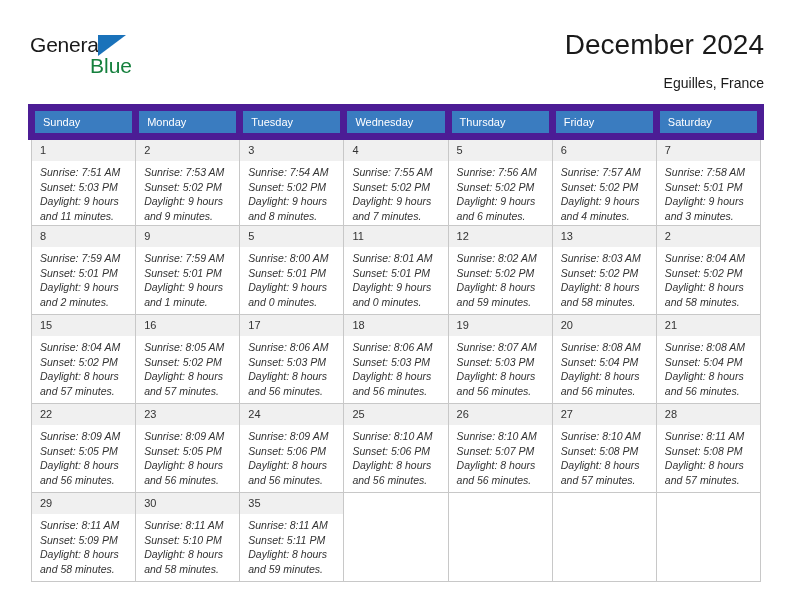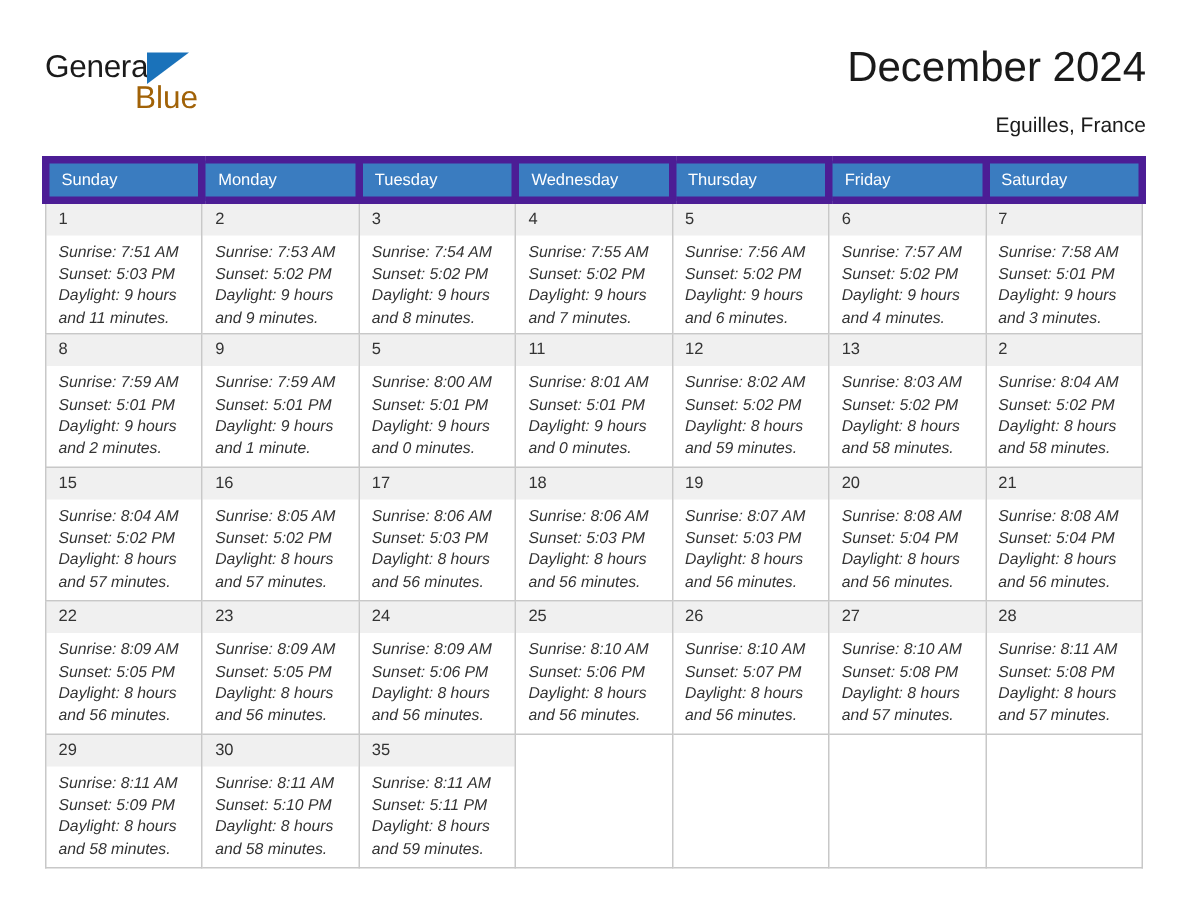--- a/index.html
+++ b/index.html
@@ -38,21 +38,21 @@
     position: absolute;
     left: 68px; top: 1px;
     width: 0; height: 0;
     border-left: 28px solid #1a72ba;
     border-bottom: 21px solid transparent;
   }
   .logo-blue {
     position: absolute;
     left: 60px; top: 21px;
     font-size: 21px;
-    color: #a16207;
+    color: #15803d;
     line-height: 1;
   }
   .title-block {
     position: absolute;
     right: 0; top: 0;
     text-align: right;
   }
   .month-title {
     font-size: 28px;
     color: #1a1a1a;
@@ -76,21 +76,21 @@
     table-layout: fixed;
   }
   .cal th {
     background: #3a7cc0;
     color: #ffffff;
     font-size: 11px;
     font-weight: normal;
     text-align: left;
     padding: 5px 0 5px 8px;
     height: 21px;
-    border: 5px solid #4c1d95;
+    border: 7px solid #4c1d95;
   }
   .cal td {
     vertical-align: top;
     border: 1px solid #c8c8c8;
     padding: 0;
     height: 89px;
     background: #ffffff;
   }
   .cal td.empty { background: #ffffff; }
   .daynum {

